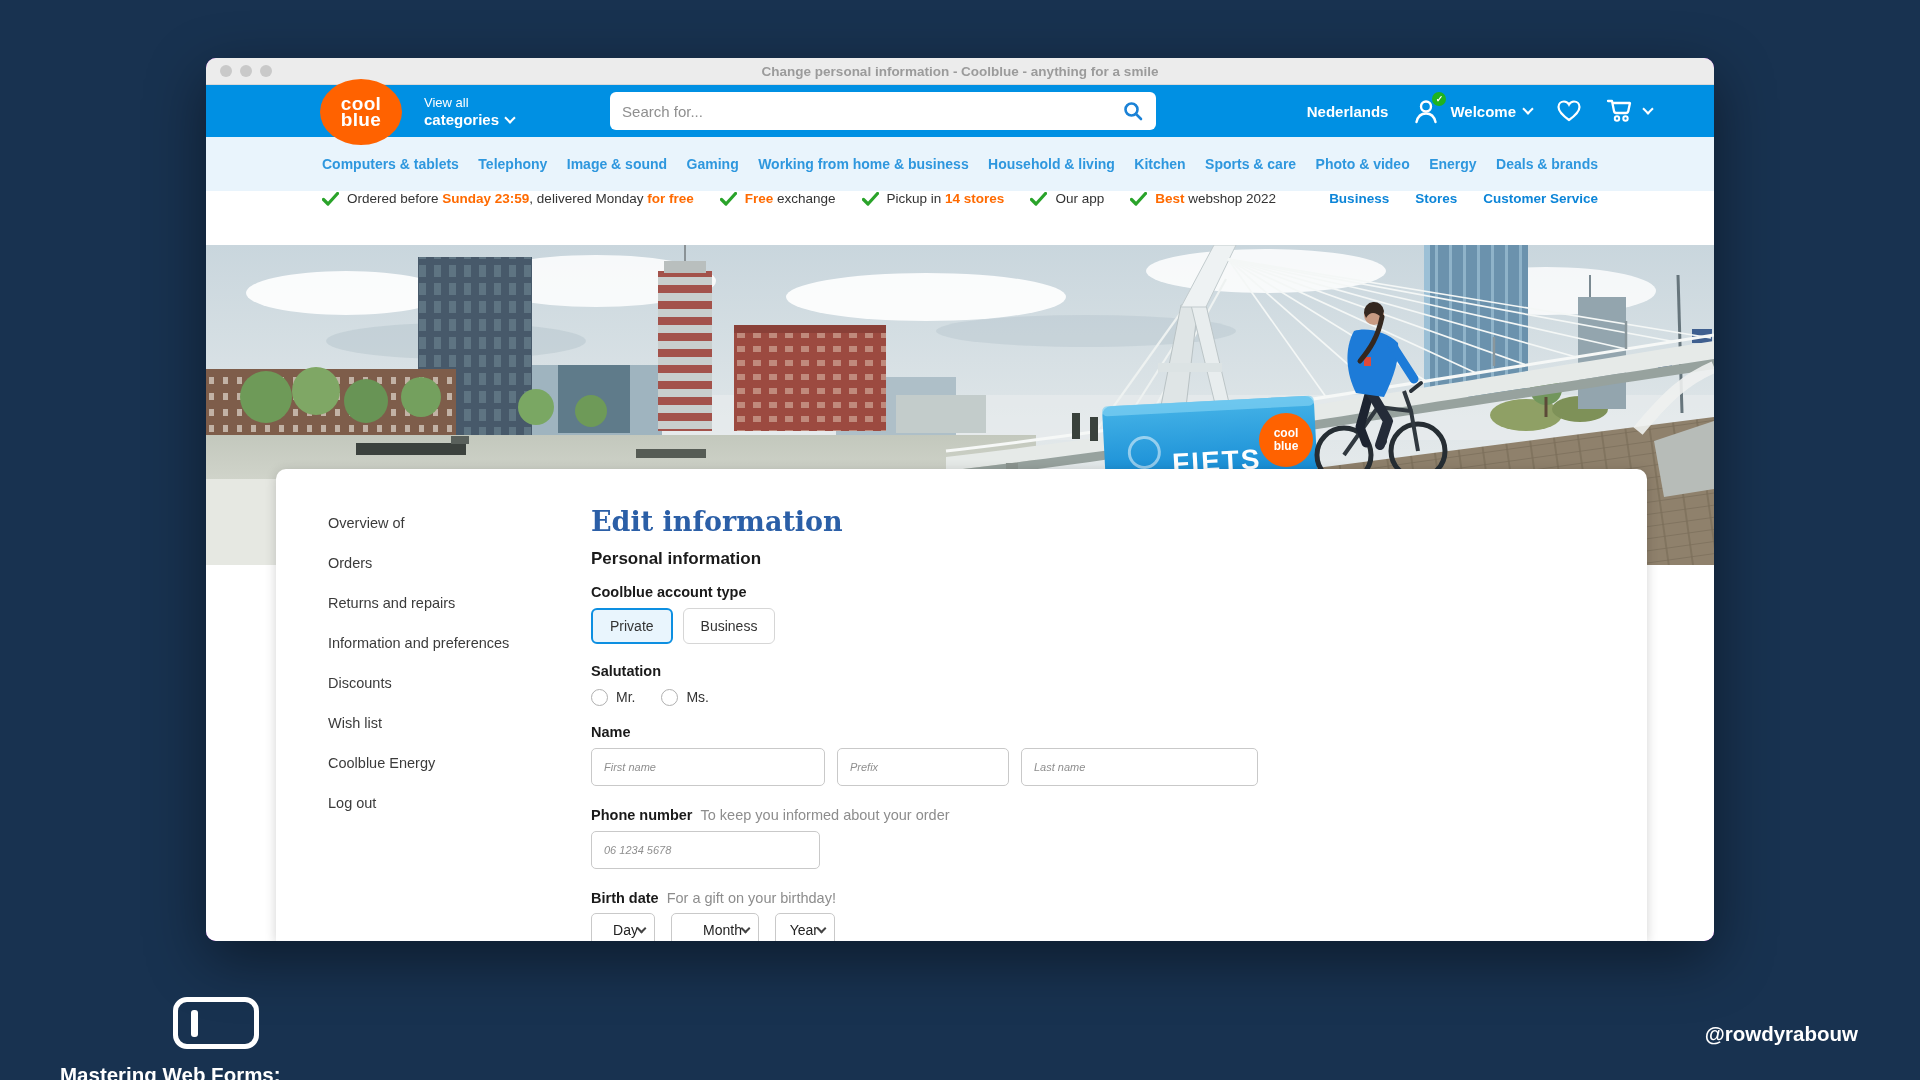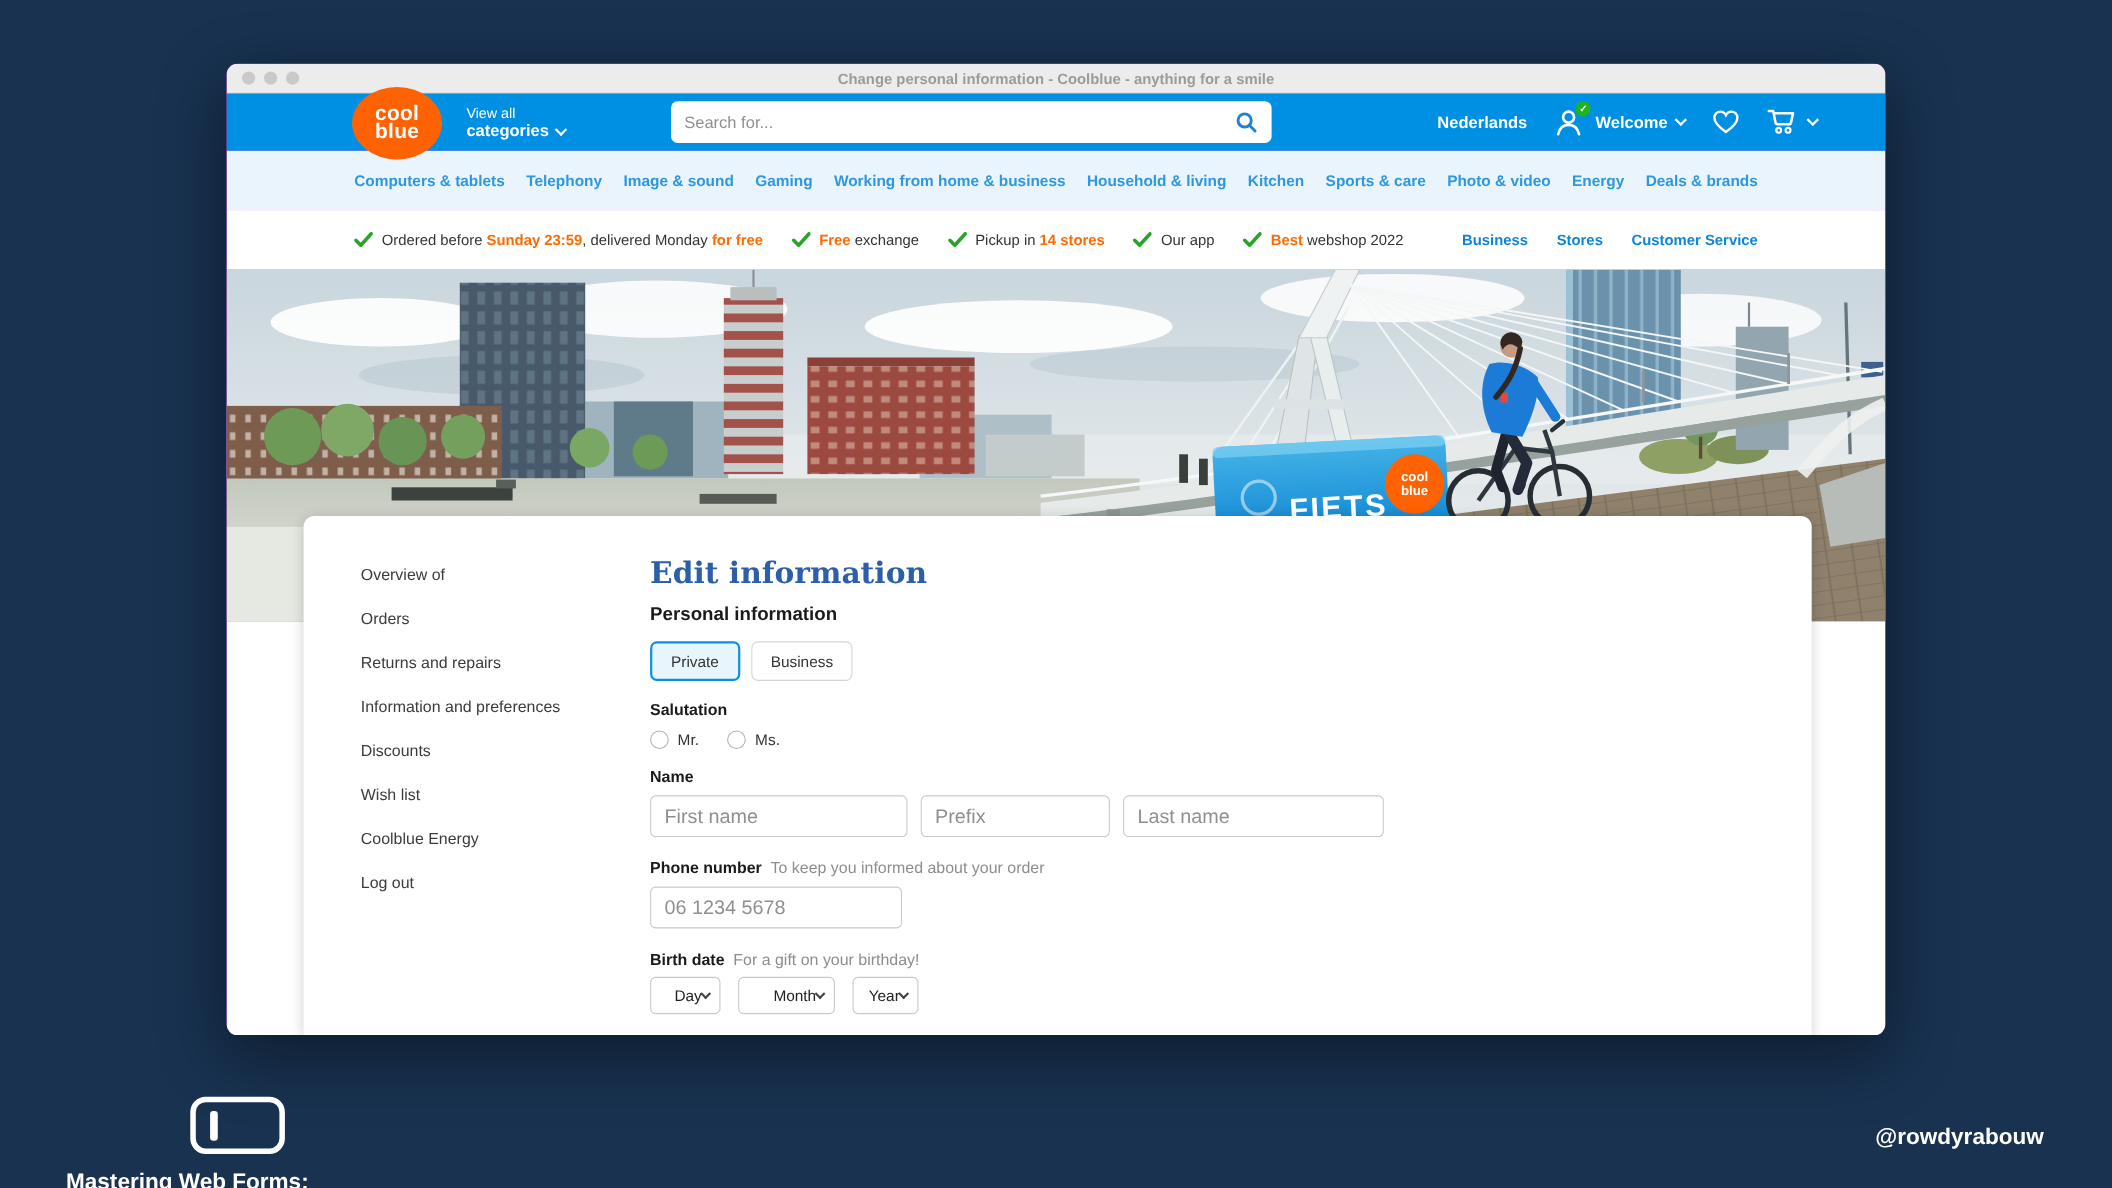--- a/index.html
+++ b/index.html
@@ -32,21 +32,21 @@
   .hdr-item { display:flex; align-items:center; gap:8px; font-size:15px; font-weight:700; cursor:pointer; }
   .personwrap { position:relative; width:30px; height:28px; }
   .badge { position:absolute; right:-4px; top:-5px; width:14px; height:14px; background:#1fb31f; border-radius:50%;
     display:flex; align-items:center; justify-content:center; font-size:9px; color:#fff; font-weight:700; }
 
   
   .catnav { height:54px; background:#e9f4fc; display:flex; align-items:center; justify-content:space-between; padding:0 116px; }
   .catnav span { font-size:14px; font-weight:700; color:#2e97de; cursor:pointer; white-space:nowrap; }
 
   
-  .uspbar { height:54px; background:#fff; display:flex; align-items:center; justify-content:space-between; padding:0 116px; }
+  .uspbar { height:54px; background:#fff; display:flex; align-items:flex-start; justify-content:space-between; padding:0 116px; }
   .usps { display:flex; align-items:center; gap:26px; }
   .usp { display:flex; align-items:center; gap:8px; font-size:13.5px; color:#333; }
   .o { color:#ff6a00; font-weight:700; }
   .usplinks { display:flex; align-items:center; gap:26px; }
   .usplinks span { font-size:13.5px; font-weight:700; color:#0c85d8; cursor:pointer; }
 
   
   .hero { height:320px; position:relative; overflow:hidden; background:#dfe7ea; }
   .hero svg { display:block; width:100%; height:100%; }
 
@@ -64,21 +64,21 @@
   .hint { font-size:14.5px; font-weight:400; color:#8d8d8d; margin-left:8px; }
   .mb7 { margin-bottom:7px; } .mb5 { margin-bottom:7px; } .mb6 { margin-bottom:6px; }
   .acctbtns { display:flex; gap:10px; margin-bottom:18px; margin-top:0; }
   .abtn { height:36px; border-radius:6px; font-size:14px; color:#333; padding:0 17px; cursor:pointer; font-family:inherit; }
   .abtn.sel { border:2px solid #0d8fe1; background:#e9f5fd; }
   .abtn.unsel { border:1px solid #d6d6d6; background:#fff; }
   .radios { display:flex; align-items:center; gap:26px; margin-bottom:16px; height:20px; }
   .radioopt { display:flex; align-items:center; gap:8px; font-size:14px; color:#333; cursor:pointer; }
   .radio { width:17px; height:17px; border:1.5px solid #b0b0b0; border-radius:50%; background:#fff; }
   .inprow { display:flex; gap:12px; margin-bottom:20px; }
-  .tin { height:38px; border:1px solid #c9c9c9; border-radius:5px; padding:0 12px; font-size:18px; color:#333; font-family:inherit; outline:none; }
+  .tin { height:38px; border:1px solid #c9c9c9; border-radius:5px; padding:0 12px; font-size:11px; color:#333; font-family:inherit; outline:none;font-style:italic; }
   .tin::placeholder { color:#8f8f8f; }
   .w1{width:234px}.w2{width:172px}.w3{width:237px}.w4{width:229px}
   .phone-row{margin-bottom:7px}.phone-in{margin-bottom:20px}
   .selrow { display:flex; gap:16px; }
   .selbox { height:34px; border:1px solid #c9c9c9; border-radius:5px; display:inline-flex; align-items:center;
     justify-content:flex-end; padding:0 9px 0 11px; font-size:14px; color:#222; cursor:pointer; background:#fff; }
   .sd{width:64px}.sm{width:88px}.sy{width:60px}
   .chev-d { width:7px; height:7px; border-right:2px solid #444; border-bottom:2px solid #444; transform:rotate(45deg); margin-top:-4px; }
 
   
@@ -369,20 +369,21 @@
       <div>Discounts</div>
       <div>Wish list</div>
       <div>Coolblue Energy</div>
       <div>Log out</div>
     </div>
 
     <div class="formcol">
       <h1>Edit information</h1>
       <h2>Personal information</h2>
 
+      <div class="flabel mb7">Coolblue account type</div>
       <div class="acctbtns">
         <button class="abtn sel">Private</button>
         <button class="abtn unsel">Business</button>
       </div>
 
       <div class="flabel mb5">Salutation</div>
       <div class="radios">
         <span class="radioopt">
           <span class="radio"></span>
           <span>Mr.</span>

